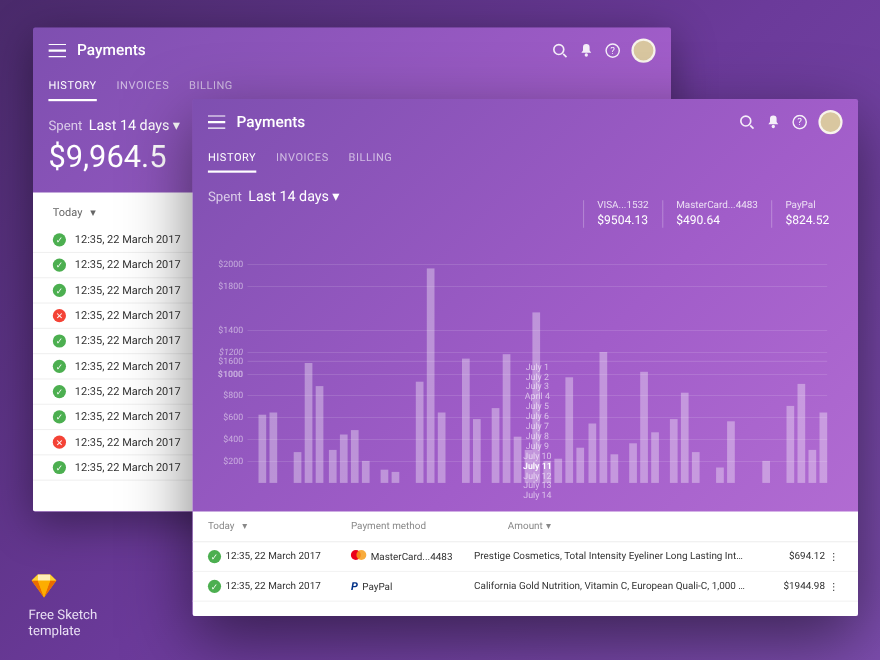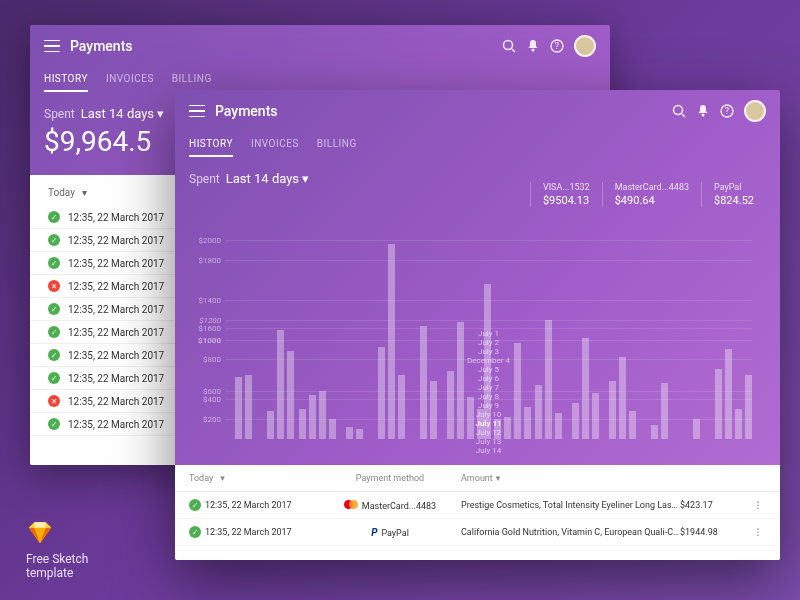--- a/index.html
+++ b/index.html
@@ -37,23 +37,23 @@
   .bars { position: absolute; left: 36px; right: 0; bottom: 16px; top: 0; display: flex; }
   .daycol { flex: 1; display: flex; align-items: flex-end; justify-content: center; gap: 3px; position: relative; }
   .daycol .bar { width: 7px; background: rgba(255,255,255,.35); }
   .xlabels { position: absolute; left: 36px; right: 0; bottom: 0; display: flex; font-size: 8px; color: rgba(255,255,255,.6); flex-direction: column; }
   .xlabels div { flex: 1; text-align: center; }
   .xlabels .hl { color: #fff; font-weight: 600; }
   
   .table { position: absolute; left: 0; right: 0; bottom: 0; height: 95px; background: #fff; color: #333; font-size: 9px; }
   .thead { display: flex; padding: 8px 14px; color: #888; border-bottom: 1px solid #eee; align-items: center; }
   .col-time { width: 130px; display: flex; align-items: center; gap: 4px; }
-  .col-method { width: 142px; text-align: center; }
+  .col-method { width: 112px; }
   .col-narr { flex: 1; }
-  .col-amt { width: 70px; }
+  .col-amt { width: 70px; text-align: right; }
   .col-more { width: 16px; text-align: center; }
   .trow { display: flex; padding: 7px 14px; align-items: center; border-bottom: 1px solid #f3f3f3; }
   .mc-logo { display: inline-flex; margin-right: 4px; }
   .mc-logo span { width: 9px; height: 9px; border-radius: 50%; }
   .mc-logo .r { background: #eb001b; }
   .mc-logo .y { background: #f79e1b; margin-left: -4px; opacity: .85; }
   .pp { color: #003087; font-weight: 700; font-style: italic; font-size: 10px; margin-right: 4px; }
   .caret { margin-left: 3px; }
   
   .promo { position: absolute; left: 26px; bottom: 20px; color: #e9dff4; font-size: 12px; display: flex; flex-direction: column; align-items: flex-start; gap: 6px; }
@@ -215,21 +215,21 @@
         </div>
         <div class="gridline" style="top: 40%; font-style: italic;">
           <span>$1200</span>
         </div>
         <div class="gridline" style="top: 50%; font-weight: bold;">
           <span>$1000</span>
         </div>
         <div class="gridline" style="top: 60%;">
           <span>$800</span>
         </div>
-        <div class="gridline" style="top: 70%; margin-top: 12px;">
+        <div class="gridline" style="top: 70%;">
           <span>$600</span>
         </div>
         <div class="gridline" style="top: 80%;">
           <span>$400</span>
         </div>
         <div class="gridline" style="top: 90%;">
           <span>$200</span>
         </div>
       </div>
     <div class="bars" id="chart-bars">
@@ -300,21 +300,21 @@
           <div class="bar" style="height: 35%;"></div>
           <div class="bar" style="height: 45%;"></div>
           <div class="bar" style="height: 15%;"></div>
           <div class="bar" style="height: 32%;"></div>
         </div>
       </div>
     <div class="xlabels" id="chart-xlabels">
         <div>July 1</div>
         <div>July 2</div>
         <div>July 3</div>
-        <div>December 4</div>
+        <div>April 4</div>
         <div>July 5</div>
         <div>July 6</div>
         <div>July 7</div>
         <div>July 8</div>
         <div>July 9</div>
         <div>July 10</div>
         <div class="hl">July 11</div>
         <div>July 12</div>
         <div>July 13</div>
         <div>July 14</div>
@@ -335,21 +335,21 @@
         <div class="trow">
           <div class="col-time">
             <span class="ok-icon">✓</span>
             <span> 12:35, 22 March 2017</span>
           </div>
           <div class="col-method"><span class="mc-logo">
               <span class="r"></span>
               <span class="y"></span>
             </span>MasterCard...4483</div>
           <div class="col-narr" style="white-space: nowrap; overflow: hidden; text-overflow: ellipsis;">Prestige Cosmetics, Total Intensity Eyeliner Long Lasting Intense Color, Deepest Black, 1.2 g (.04 oz)</div>
-          <div class="col-amt">$423.17</div>
+          <div class="col-amt">$694.12</div>
           <div class="col-more">⋮</div>
         </div>
         <div class="trow">
           <div class="col-time">
             <span class="ok-icon">✓</span>
             <span> 12:35, 22 March 2017</span>
           </div>
           <div class="col-method"><span class="pp">P</span>PayPal</div>
           <div class="col-narr" style="white-space: nowrap; overflow: hidden; text-overflow: ellipsis;">California Gold Nutrition, Vitamin C, European Quali-C, 1,000 mg, 60 Veggie Caps</div>
           <div class="col-amt">$1944.98</div>

